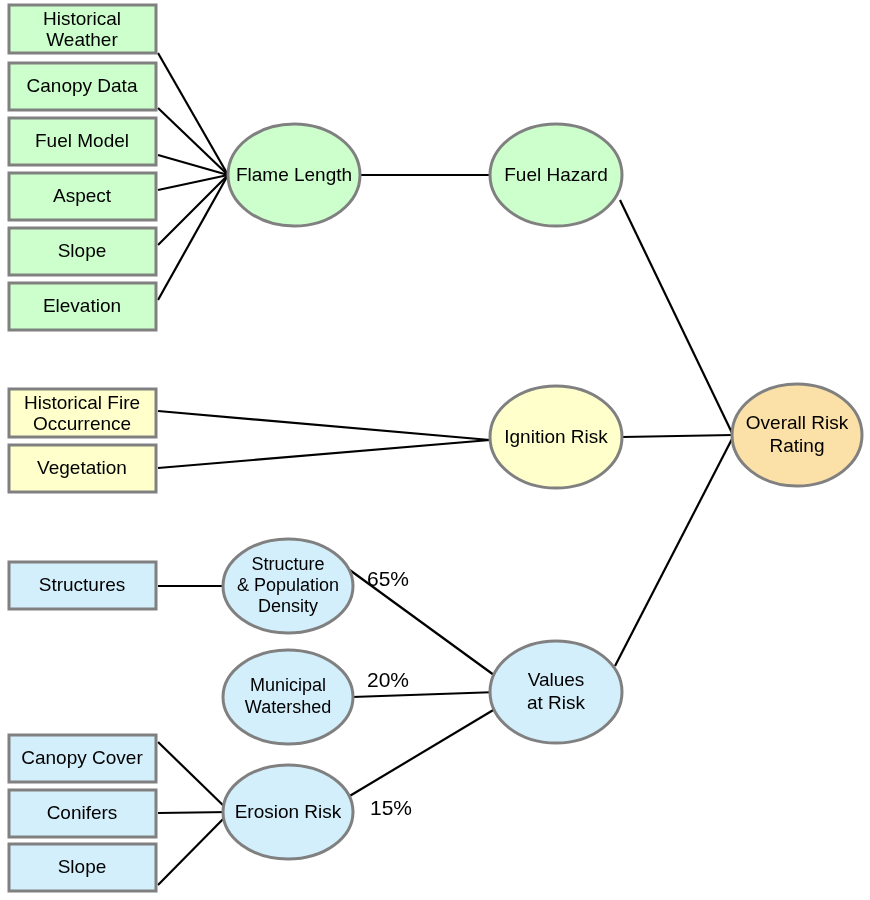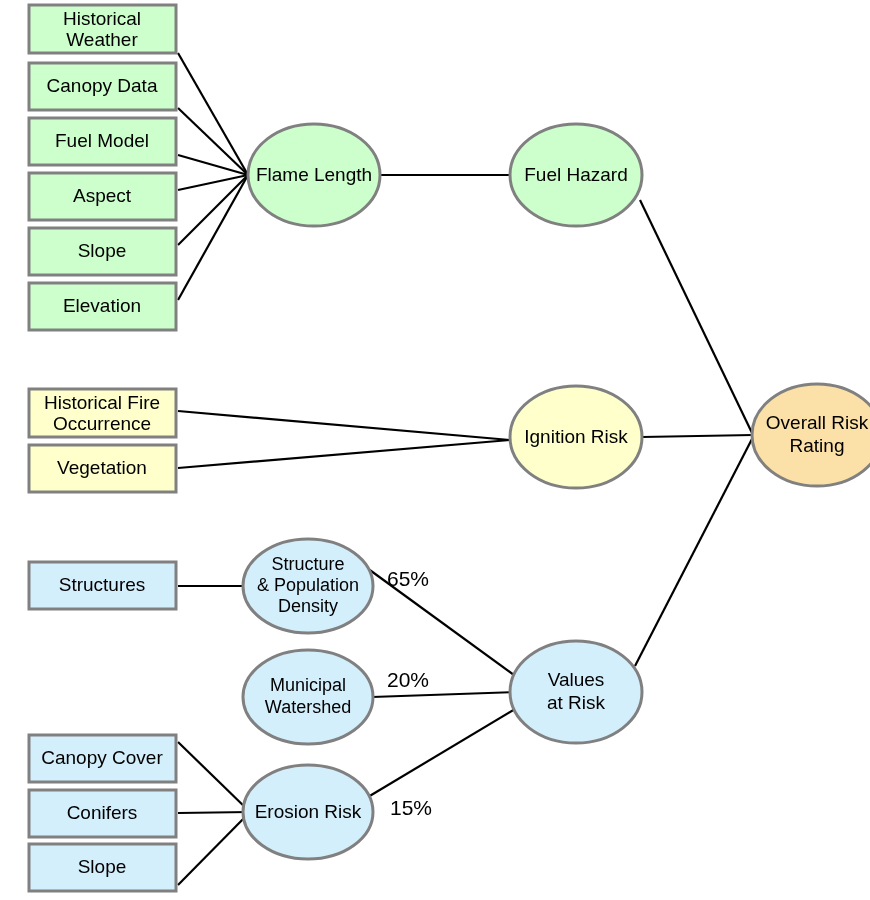--- a/index.html
+++ b/index.html
@@ -11,21 +11,20 @@
   body {
     width: 870px;
     height: 900px;
     font-family: "Liberation Sans", "DejaVu Sans", sans-serif;
     overflow: hidden;
   }
   #diagram-root {
     position: relative;
     width: 734px;
     height: 900px;
-    padding-left: 20px;
   }
   svg#diagram {
     display: block;
     width: 870px;
     height: 900px;
   }
   .node-box {
     stroke: #808080;
     stroke-width: 3;
   }

